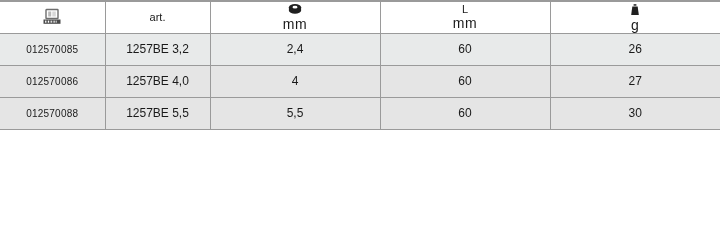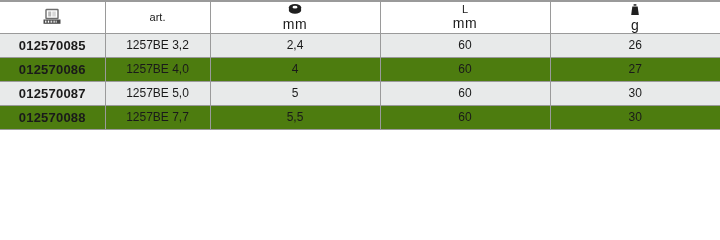--- a/index.html
+++ b/index.html
@@ -68,26 +68,26 @@
     color: #1a1a1a;
   }
   .hdr-icon {
     display: block;
     line-height: 0;
   }
 
   
   tbody tr { height: 24px; }
   tbody tr.shade td { background: #e8eaea; }
-  tbody tr.plain td { background: #4d7c0f; }
+  tbody tr.plain td { background: #e5e5e5; }
   tbody tr:last-child td { border-bottom: 1px solid #9a9a9a; }
 
   .cell-ean {
-    font-size: 13px;
-    font-weight: bold;
+    font-size: 10px;
+    font-weight: normal;
     letter-spacing: 0.2px;
     color: #111111;
   }
   .cell-val {
     font-size: 12px;
     font-weight: normal;
     color: #222222;
   }
 </style>
 </head>
@@ -176,28 +176,21 @@
       <td class="cell-val">60</td>
       <td class="cell-val">26</td>
     </tr>
     <tr class="plain">
       <td class="cell-ean">012570086</td>
       <td class="cell-val">1257BE 4,0</td>
       <td class="cell-val">4</td>
       <td class="cell-val">60</td>
       <td class="cell-val">27</td>
     </tr>
-    <tr class="shade">
-      <td class="cell-ean">012570087</td>
-      <td class="cell-val">1257BE 5,0</td>
-      <td class="cell-val">5</td>
-      <td class="cell-val">60</td>
-      <td class="cell-val">30</td>
-    </tr>
     <tr class="plain">
       <td class="cell-ean">012570088</td>
-      <td class="cell-val">1257BE 7,7</td>
+      <td class="cell-val">1257BE 5,5</td>
       <td class="cell-val">5,5</td>
       <td class="cell-val">60</td>
       <td class="cell-val">30</td>
     </tr>
   </tbody>
 </table>
 
 </body></html>

